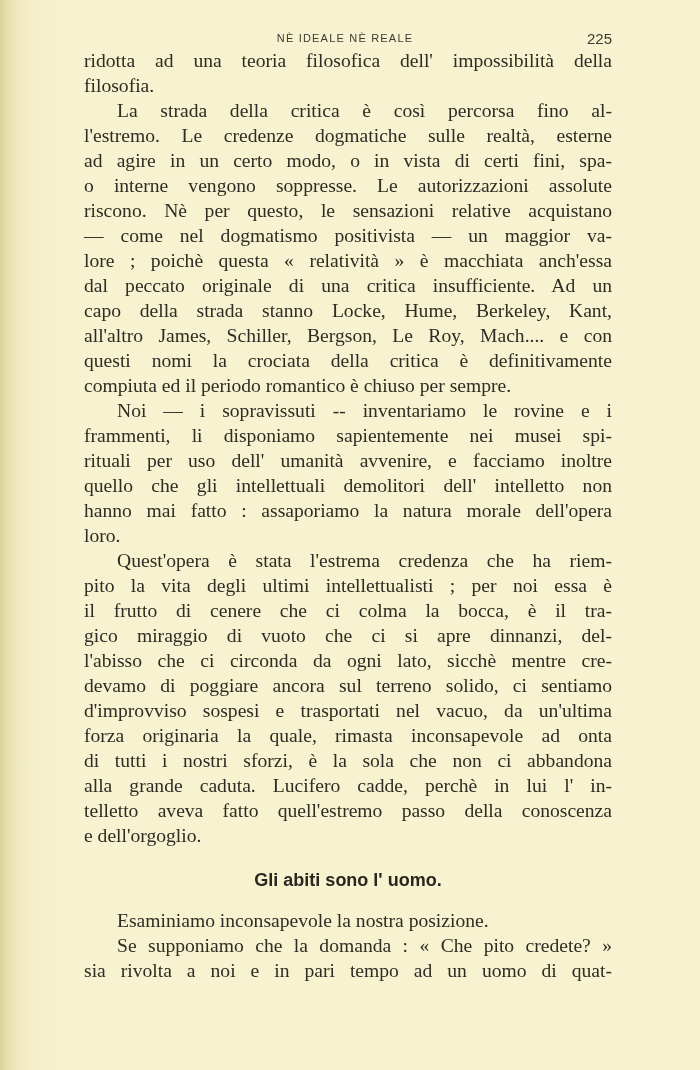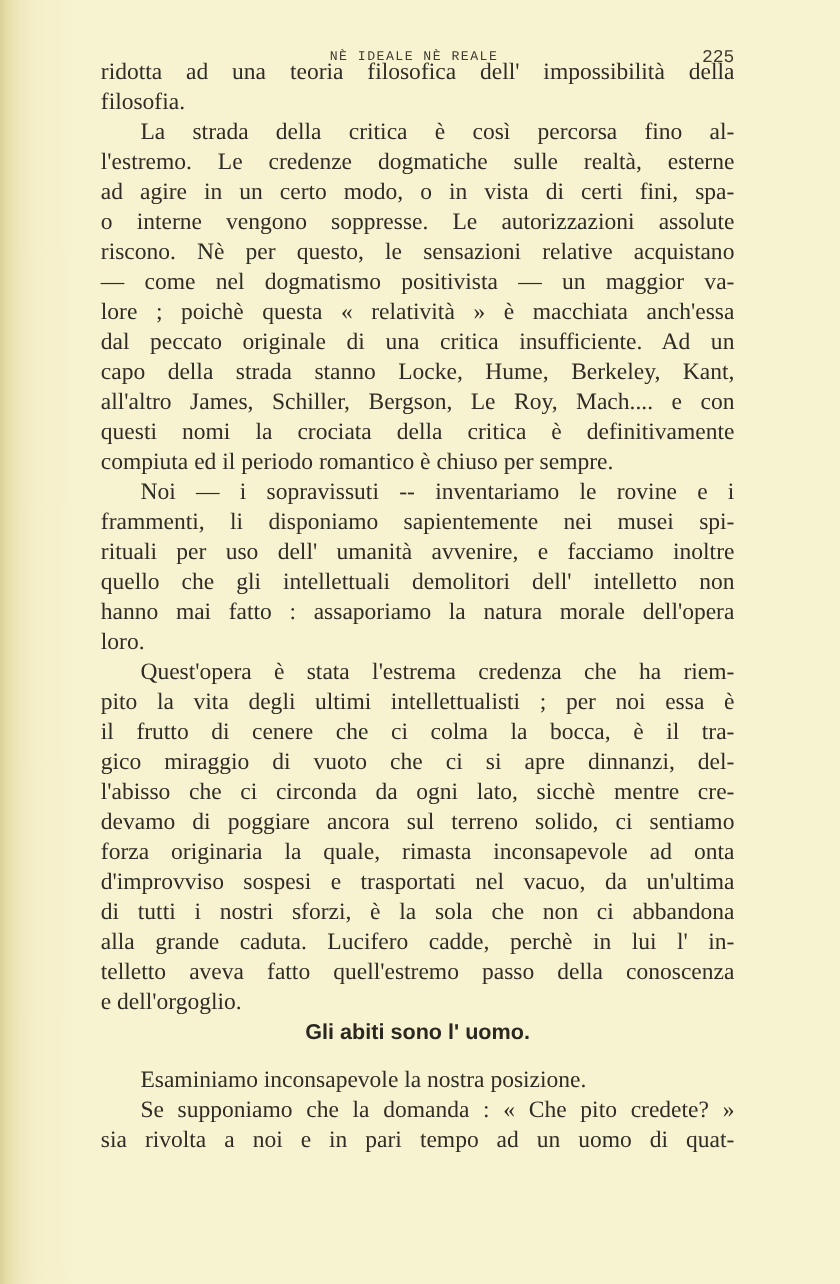--- a/index.html
+++ b/index.html
@@ -16,25 +16,25 @@
     .page {
       position: absolute;
       left: 0; top: 0;
       width: 700px;
       height: 1070px;
       background:
         linear-gradient(to right, #d9cf98 0px, #e6dea9 6px, #efe8bd 16px, #f5efc9 30px, #f7f2cf 60px, #f7f2cf 100%);
     }
     .running-head {
       position: absolute;
-      top: 40px;
+      top: 30px;
       left: 78px;
       width: 534px;
       height: 20px;
-      font-family: Liberation Mono, monospace;
+      font-family: Liberation Sans, sans-serif;
       color: #3d3a30;
     }
     .running-title {
       position: absolute;
       left: 0; right: 0;
       text-align: center;
       font-size: 11px;
       letter-spacing: 1.2px;
       top: 2px;
     }
@@ -69,20 +69,21 @@
     .line.indent {
       padding-left: 33px;
     }
     .section-heading {
       display: block;
       text-align: center;
       font-family: "Liberation Sans", sans-serif;
       font-weight: bold;
       font-size: 18px;
       color: #2a2720;
+      margin-top: 20px;
       margin-bottom: 16px;
       height: 24px;
       line-height: 24px;
     }
   </style>
 </head>
 <body>
 
 <div class="page">
   <div class="running-head">
@@ -121,22 +122,22 @@
       <span class="line last">loro.</span>
     </div>
 
     <div>
       <span class="line indent">Quest'opera è stata l'estrema credenza che ha riem-</span>
       <span class="line">pito la vita degli ultimi intellettualisti ; per noi essa è</span>
       <span class="line">il frutto di cenere che ci colma la bocca, è il tra-</span>
       <span class="line">gico miraggio di vuoto che ci si apre dinnanzi, del-</span>
       <span class="line">l'abisso che ci circonda da ogni lato, sicchè mentre cre-</span>
       <span class="line">devamo di poggiare ancora sul terreno solido, ci sentiamo</span>
+      <span class="line">d'improvviso sospesi e trasportati nel vacuo, da un'ultima</span>
       <span class="line">forza originaria la quale, rimasta inconsapevole ad onta</span>
-      <span class="line">d'improvviso sospesi e trasportati nel vacuo, da un'ultima</span>
       <span class="line">di tutti i nostri sforzi, è la sola che non ci abbandona</span>
       <span class="line">alla grande caduta. Lucifero cadde, perchè in lui l' in-</span>
       <span class="line">telletto aveva fatto quell'estremo passo della conoscenza</span>
       <span class="line last">e dell'orgoglio.</span>
     </div>
 
     <span class="section-heading">Gli abiti sono l' uomo.</span>
 
     <div>
       <span class="line indent last">Esaminiamo inconsapevole la nostra posizione.</span>

